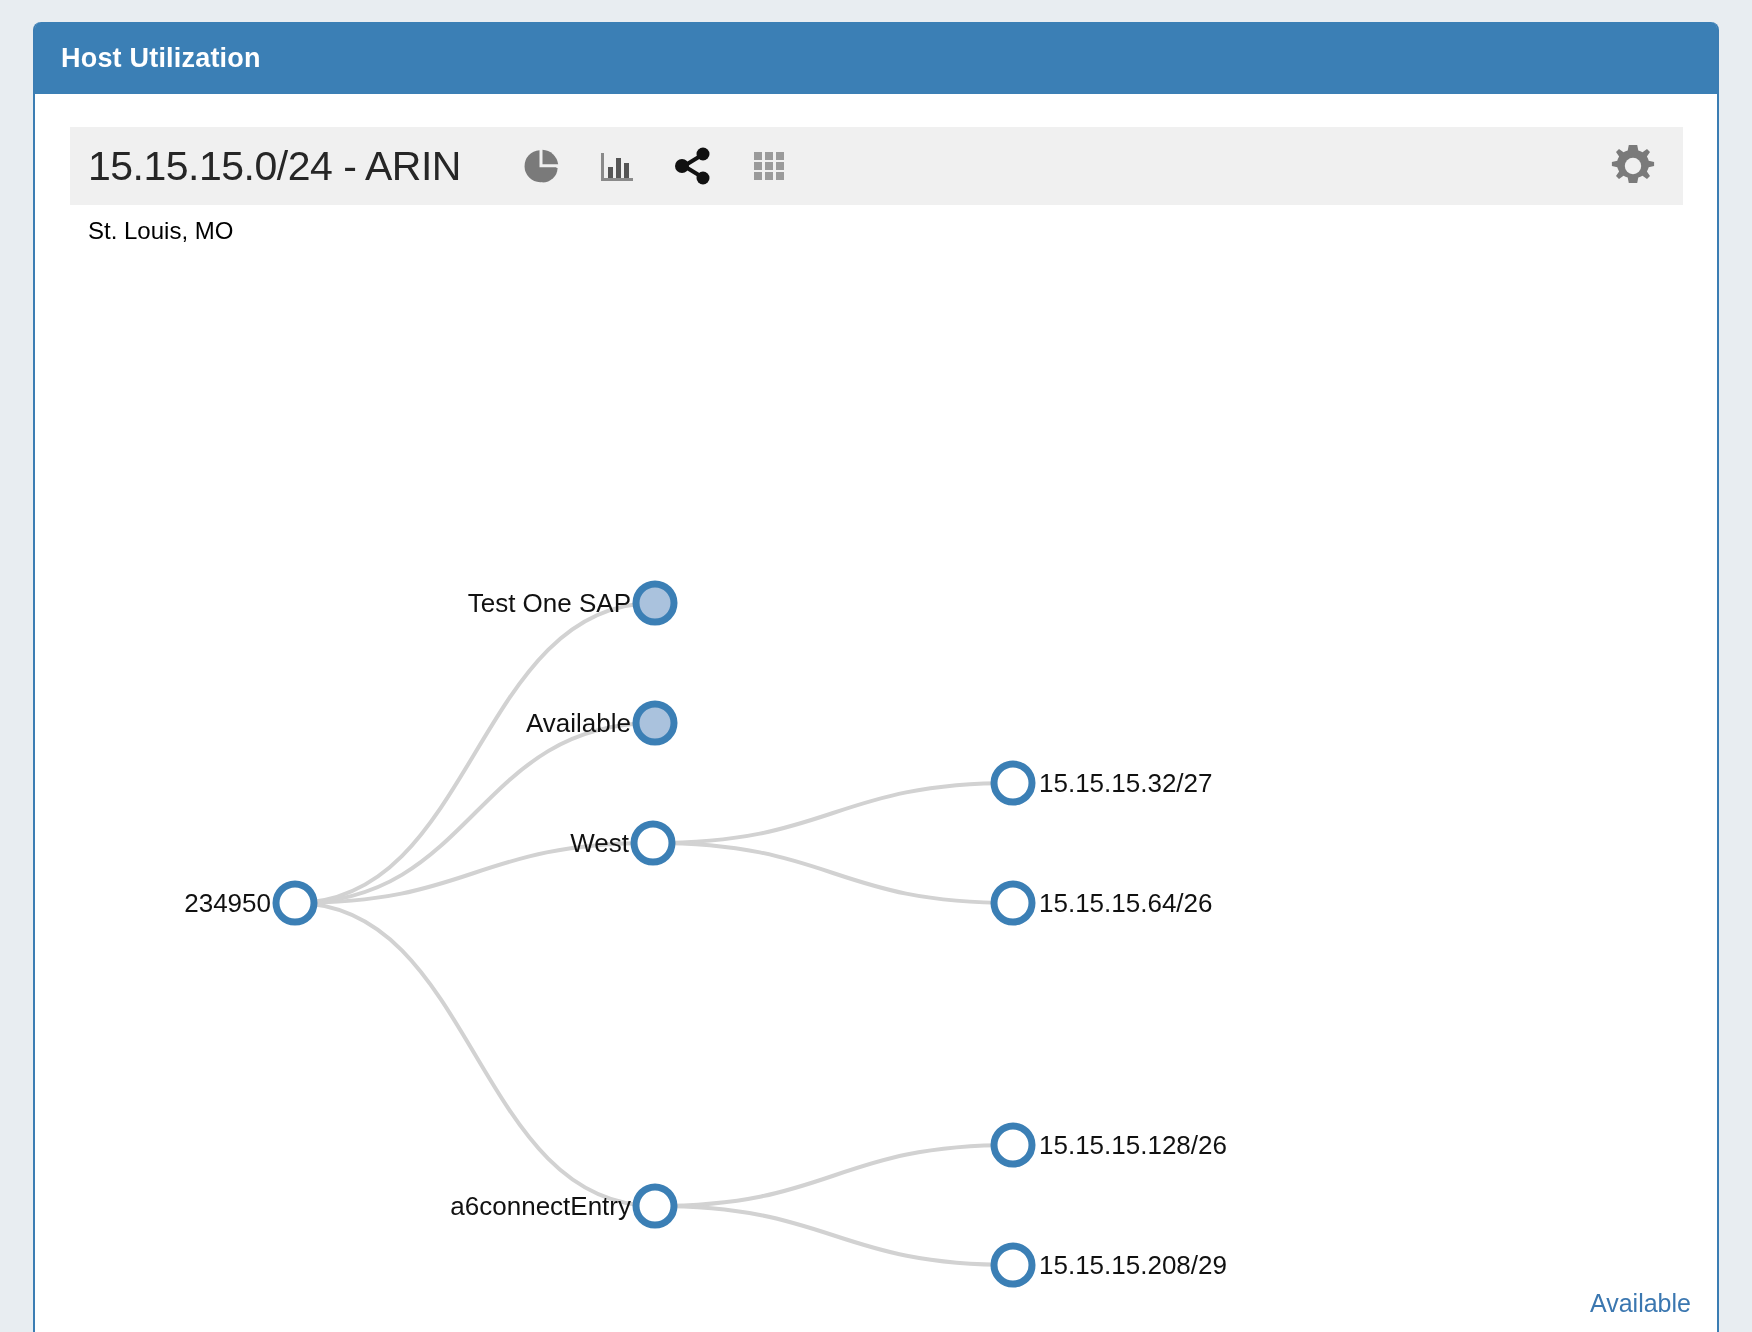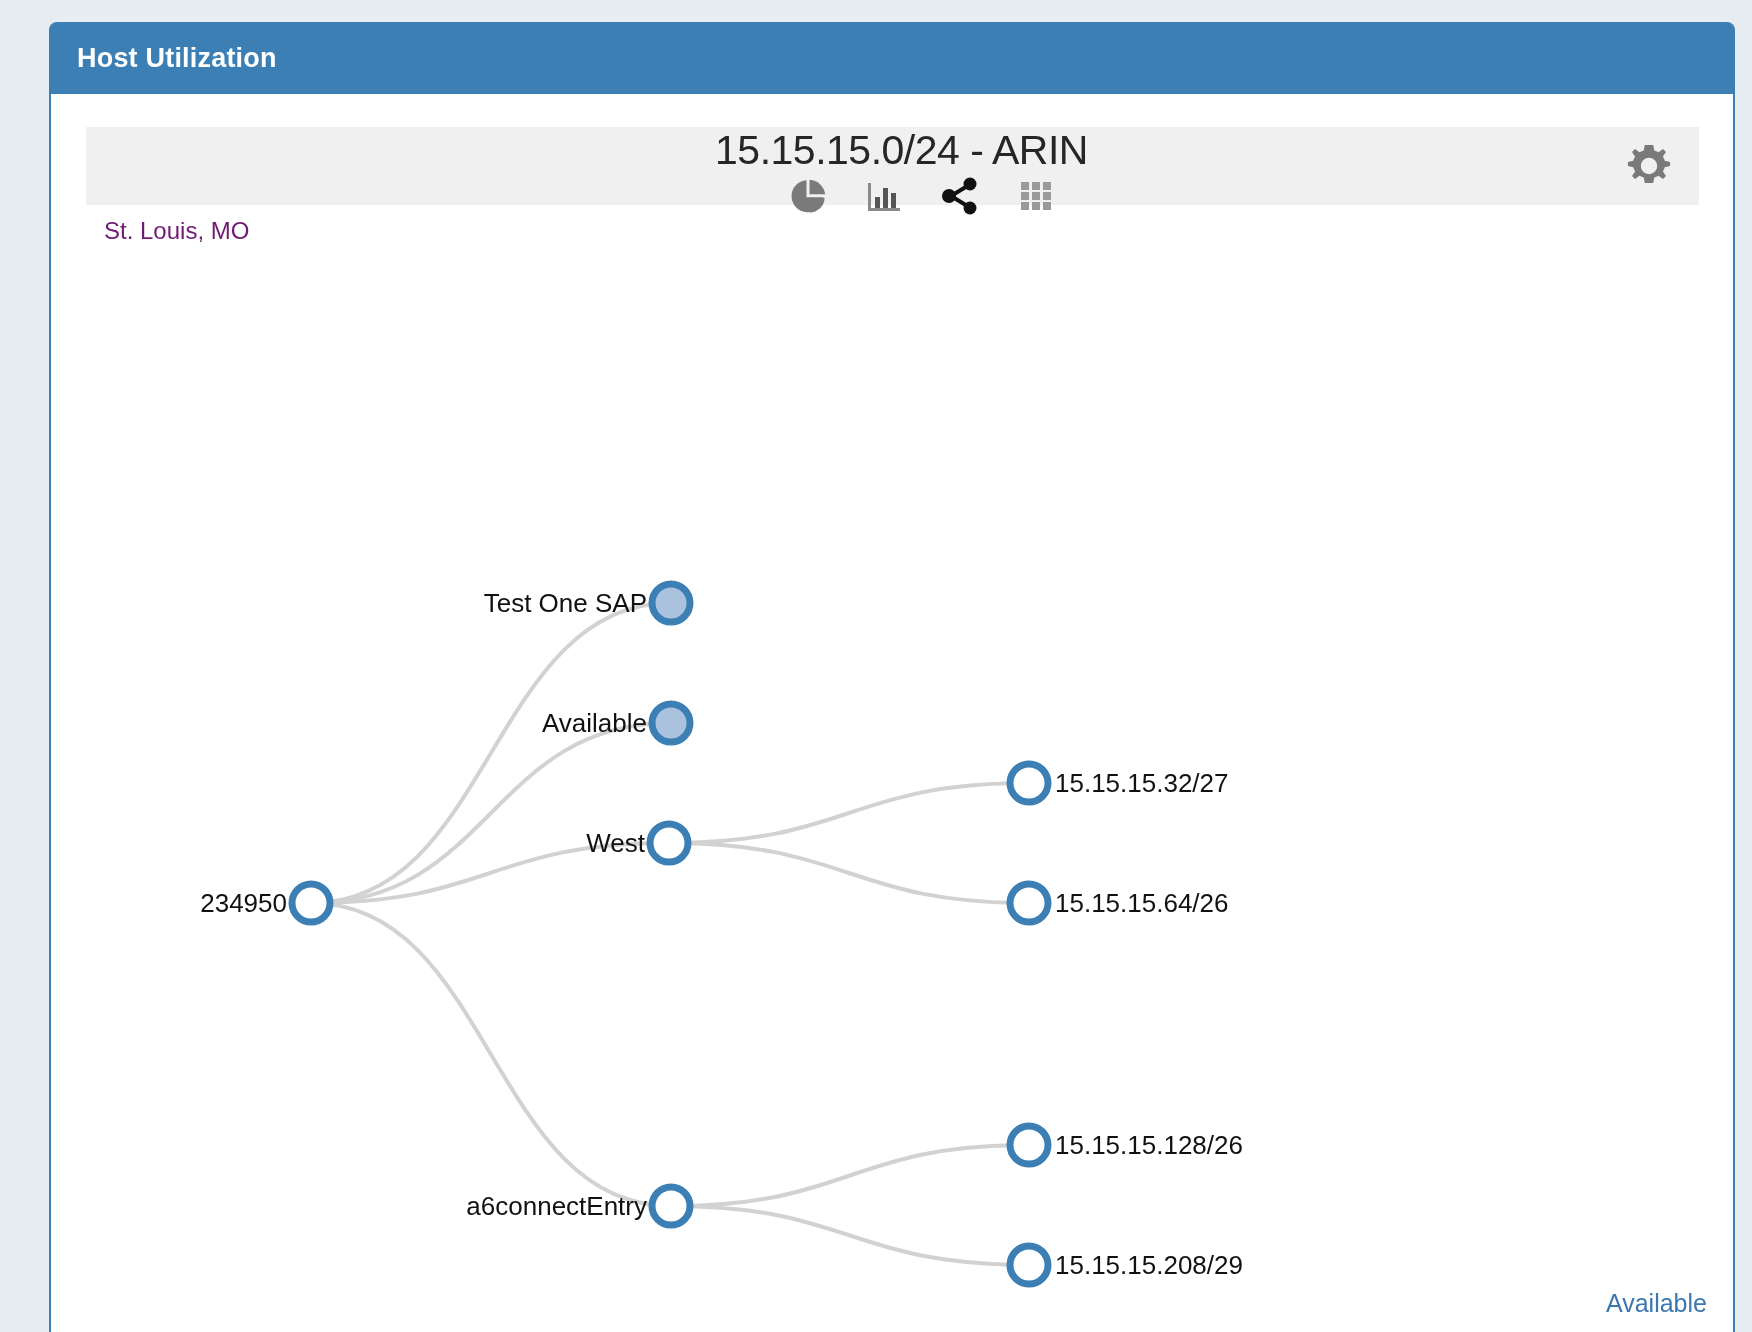--- a/index.html
+++ b/index.html
@@ -10,21 +10,21 @@
     width: 1752px;
     height: 1332px;
     background: #e8edf1;
     font-family: "Liberation Sans", sans-serif;
     overflow: hidden;
   }
 
   
   #panel {
     position: absolute;
-    left: 49px;
+    left: 33px;
     top: 22px;
     width: 1686px;
     height: 1310px;
     background: #ffffff;
     border: 2px solid #3b7db3;
     border-top: none;
     border-bottom: none;
     border-radius: 8px 8px 0 0;
     box-sizing: border-box;
   }
@@ -69,21 +69,20 @@
     bottom: 0;
     background: #ffffff;
   }
 
   #widget-toolbar {
     position: relative;
     height: 78px;
     background: #f0f0f0;
     display: flex;
     align-items: center;
-    flex-direction: column;
   }
   #widget-title {
     margin-left: 18px;
     font-size: 41px;
     font-weight: normal;
     color: #262626;
     white-space: nowrap;
     letter-spacing: -0.5px;
   }
   #toolbar-icons {
@@ -109,21 +108,21 @@
     height: 52px;
     display: flex;
     align-items: center;
     justify-content: center;
     cursor: pointer;
   }
 
   #widget-subtitle {
     margin-top: 12px;
     margin-left: 18px;
-    color: #701a75;
+    color: #000000;
     font-size: 24px;
     white-space: nowrap;
   }
 
   
   #tree-canvas {
     position: absolute;
     left: 0;
     top: 120px;
     width: 1613px;

